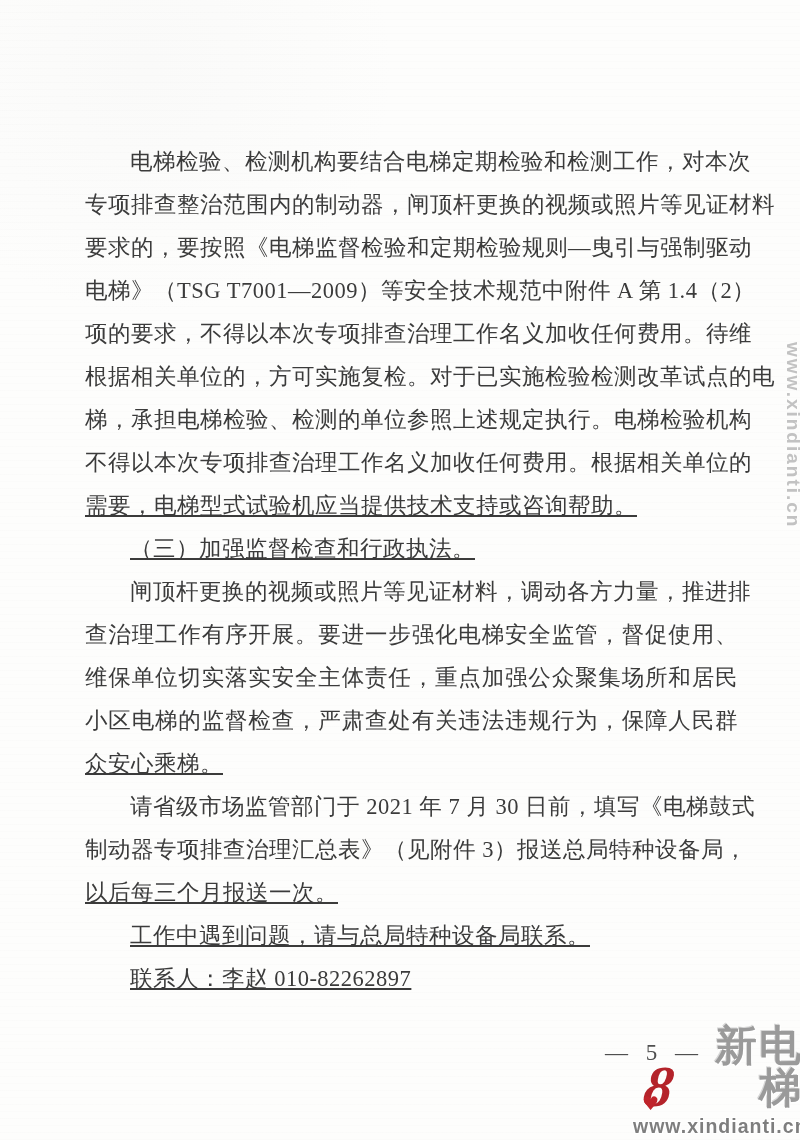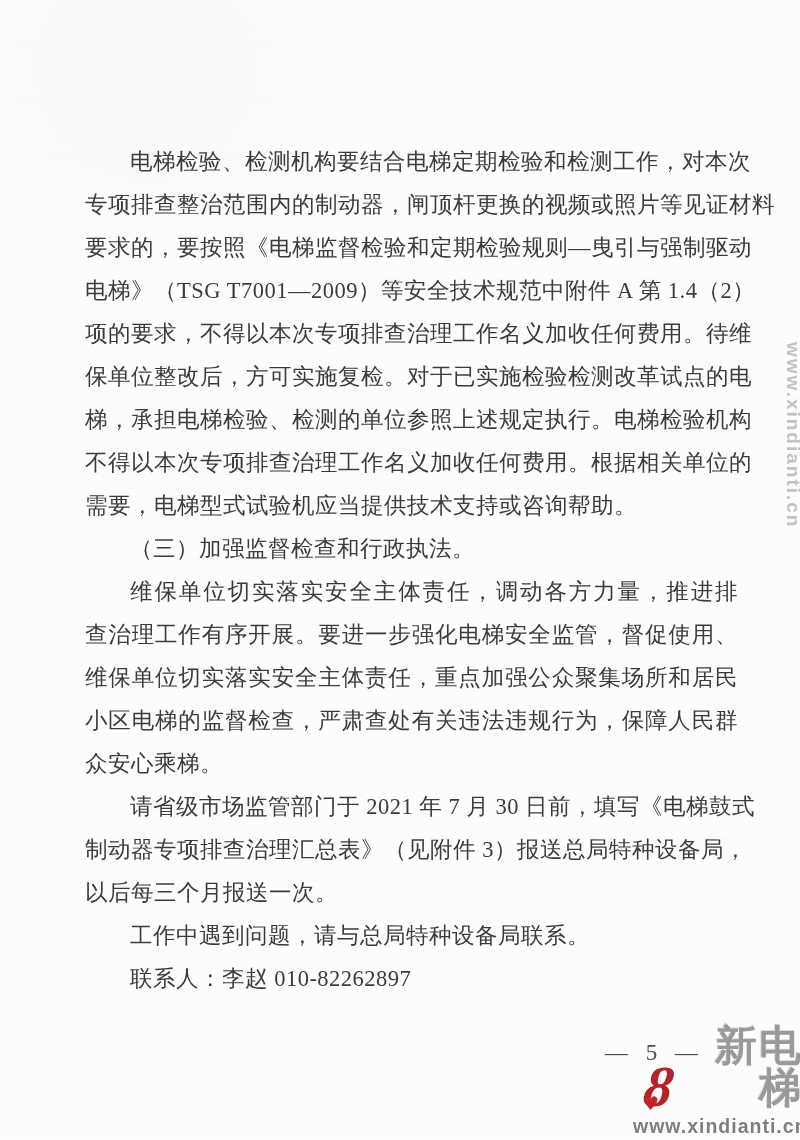--- a/index.html
+++ b/index.html
@@ -37,20 +37,21 @@
     white-space:nowrap;
     letter-spacing:0.5px;
     text-align:justify;
     text-align-last:justify;
     text-justify:inter-character;
   }
   .line.end{
     text-align:right;
     text-align-last:left;
     white-space:normal;
+    text-decoration:underline;
   }
   .line.indent{ text-indent:45px; }
 
   .page-number{
     position:absolute;
     top:1040px;right:104px;
     font-size:23px;
     color:#4f4f4f;
     letter-spacing:6px;
     white-space:nowrap;
@@ -124,26 +125,26 @@
 <body>
 
 <div class="page">
 
   <div class="doc">
     <div class="line indent">电梯检验、检测机构要结合电梯定期检验和检测工作，对本次</div>
     <div class="line">专项排查整治范围内的制动器，闸顶杆更换的视频或照片等见证材料</div>
     <div class="line">要求的，要按照《电梯监督检验和定期检验规则—曳引与强制驱动</div>
     <div class="line">电梯》（TSG T7001—2009）等安全技术规范中附件 A 第 1.4（2）</div>
     <div class="line">项的要求，不得以本次专项排查治理工作名义加收任何费用。待维</div>
-    <div class="line">保单位整改后，方可实施复检。对于已实施检验检测改革试点的电</div>
+    <div class="line">根据相关单位的，方可实施复检。对于已实施检验检测改革试点的电</div>
     <div class="line">梯，承担电梯检验、检测的单位参照上述规定执行。电梯检验机构</div>
     <div class="line">不得以本次专项排查治理工作名义加收任何费用。根据相关单位的</div>
     <div class="line end">需要，电梯型式试验机应当提供技术支持或咨询帮助。</div>
     <div class="line indent end">（三）加强监督检查和行政执法。</div>
-    <div class="line indent">维保单位切实落实安全主体责任，调动各方力量，推进排</div>
+    <div class="line indent">闸顶杆更换的视频或照片等见证材料，调动各方力量，推进排</div>
     <div class="line">查治理工作有序开展。要进一步强化电梯安全监管，督促使用、</div>
     <div class="line">维保单位切实落实安全主体责任，重点加强公众聚集场所和居民</div>
     <div class="line">小区电梯的监督检查，严肃查处有关违法违规行为，保障人民群</div>
     <div class="line end">众安心乘梯。</div>
     <div class="line indent">请省级市场监管部门于 2021 年 7 月 30 日前，填写《电梯鼓式</div>
     <div class="line">制动器专项排查治理汇总表》（见附件 3）报送总局特种设备局，</div>
     <div class="line end">以后每三个月报送一次。</div>
     <div class="line indent end">工作中遇到问题，请与总局特种设备局联系。</div>
     <div class="line indent end">联系人：李赵  010-82262897</div>
   </div>

